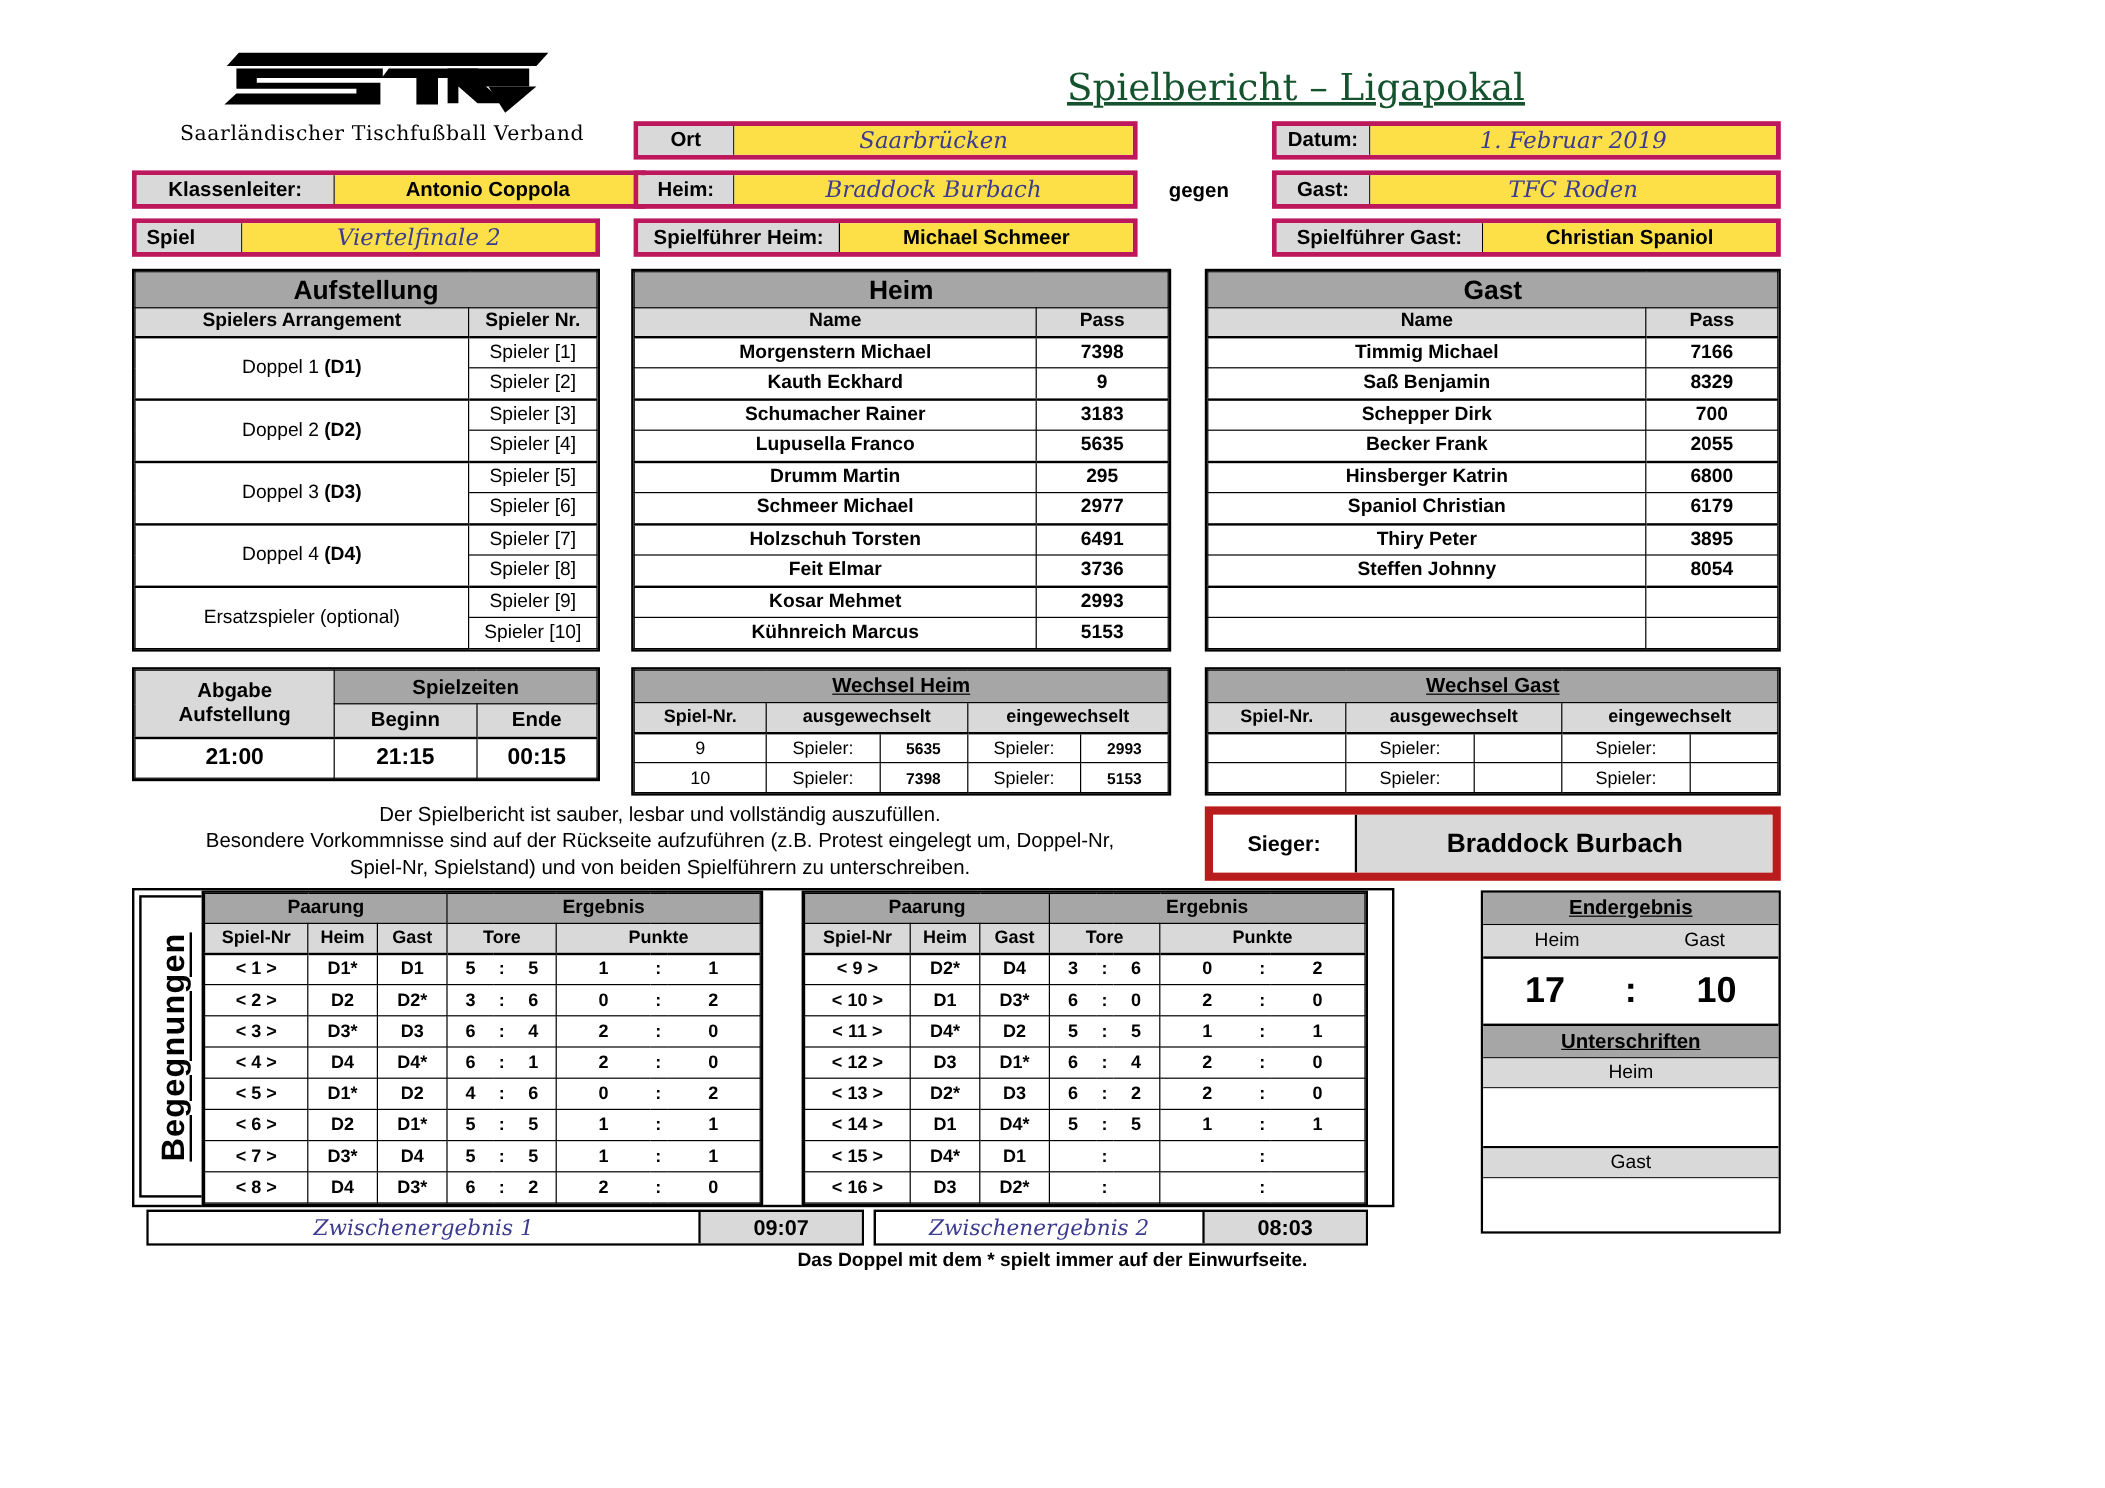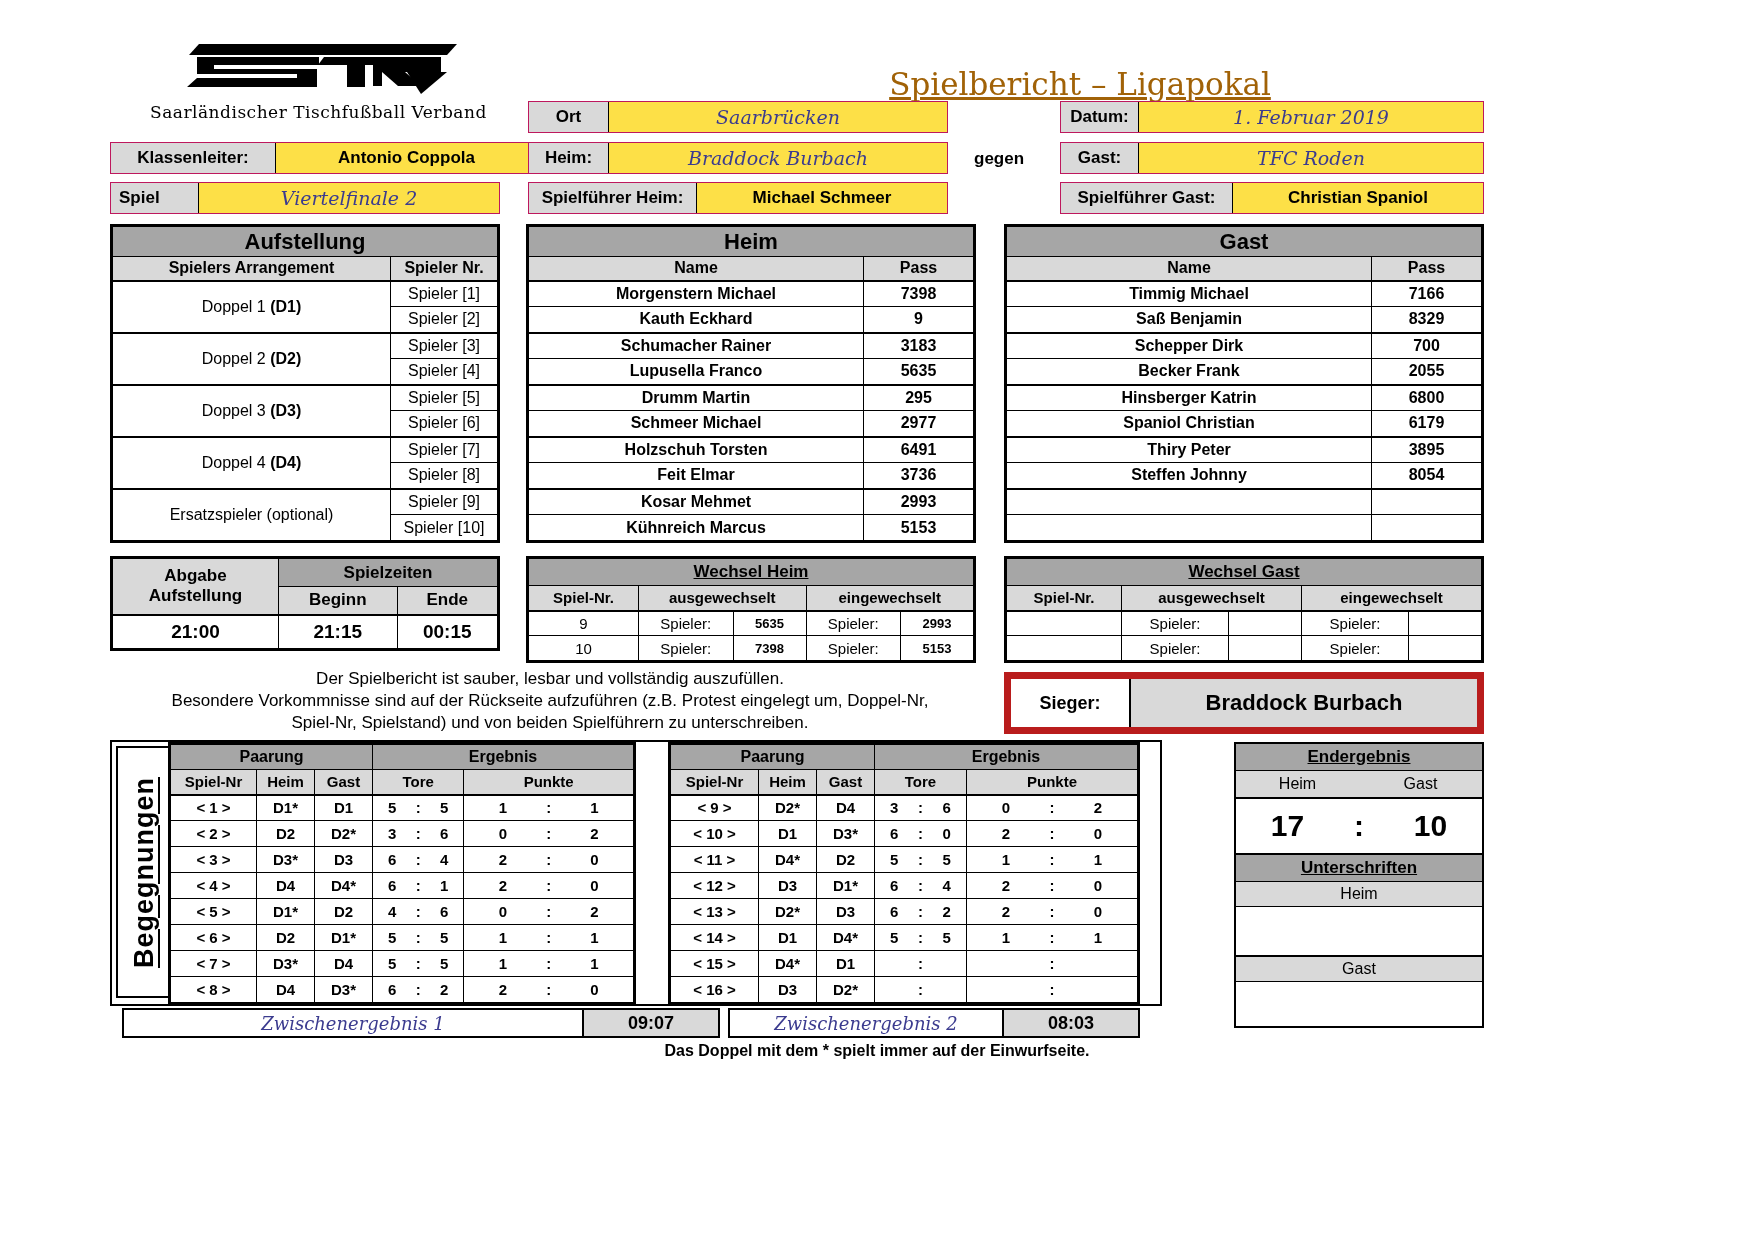--- a/index.html
+++ b/index.html
@@ -15,26 +15,26 @@
   .hdr-dark{background:#a6a6a6;font-weight:bold;}
   .hdr-light{background:#d9d9d9;font-weight:bold;}
   .script{font-family:"DejaVu Serif", serif;color:#3b3b8f;font-style:italic;}
 
   
   .logo-wrap{position:absolute;left:150px;top:42px;width:330px;text-align:center;}
   .logo-svg{display:block;margin:0 auto;}
   .logo-text{font-family:"DejaVu Serif", serif;font-size:17px;letter-spacing:.5px;margin-top:2px;white-space:nowrap;}
 
   
-  .title{position:absolute;left:820px;top:66px;width:520px;text-align:center;
-    font-family:"DejaVu Serif", serif;font-size:31px;color:#a16207;
+  .title{position:absolute;left:820px;top:55px;width:520px;text-align:center;
+    font-family:"DejaVu Serif", serif;font-size:31px;color:#14532d;
     text-decoration:underline;white-space:nowrap;}
 
   
-  .fbox{position:absolute;display:flex;border:1px solid #be185d;height:32px;box-sizing:border-box;}
+  .fbox{position:absolute;display:flex;border:4px solid #be185d;height:32px;box-sizing:border-box;}
   .fbox > .k{background:#d9d9d9;font-weight:bold;font-size:17px;display:flex;align-items:center;justify-content:center;border-right:1px solid #000;box-sizing:border-box;}
   .fbox > .v{flex:1;display:flex;align-items:center;justify-content:center;background:#fde047;box-sizing:border-box;font-size:17px;}
   .v.script{font-size:19px;}
   .v.plain{font-weight:bold;font-size:17px;}
   .gegen{position:absolute;font-weight:bold;font-size:17px;}
 
   
   table{border-collapse:collapse;}
   .tbl{position:absolute;border:2px solid #000;background:#fff;box-sizing:border-box;}
   .tbl td,.tbl th{border:1px solid #000;font-size:15px;text-align:center;padding:0;height:24px;box-sizing:border-box;}

